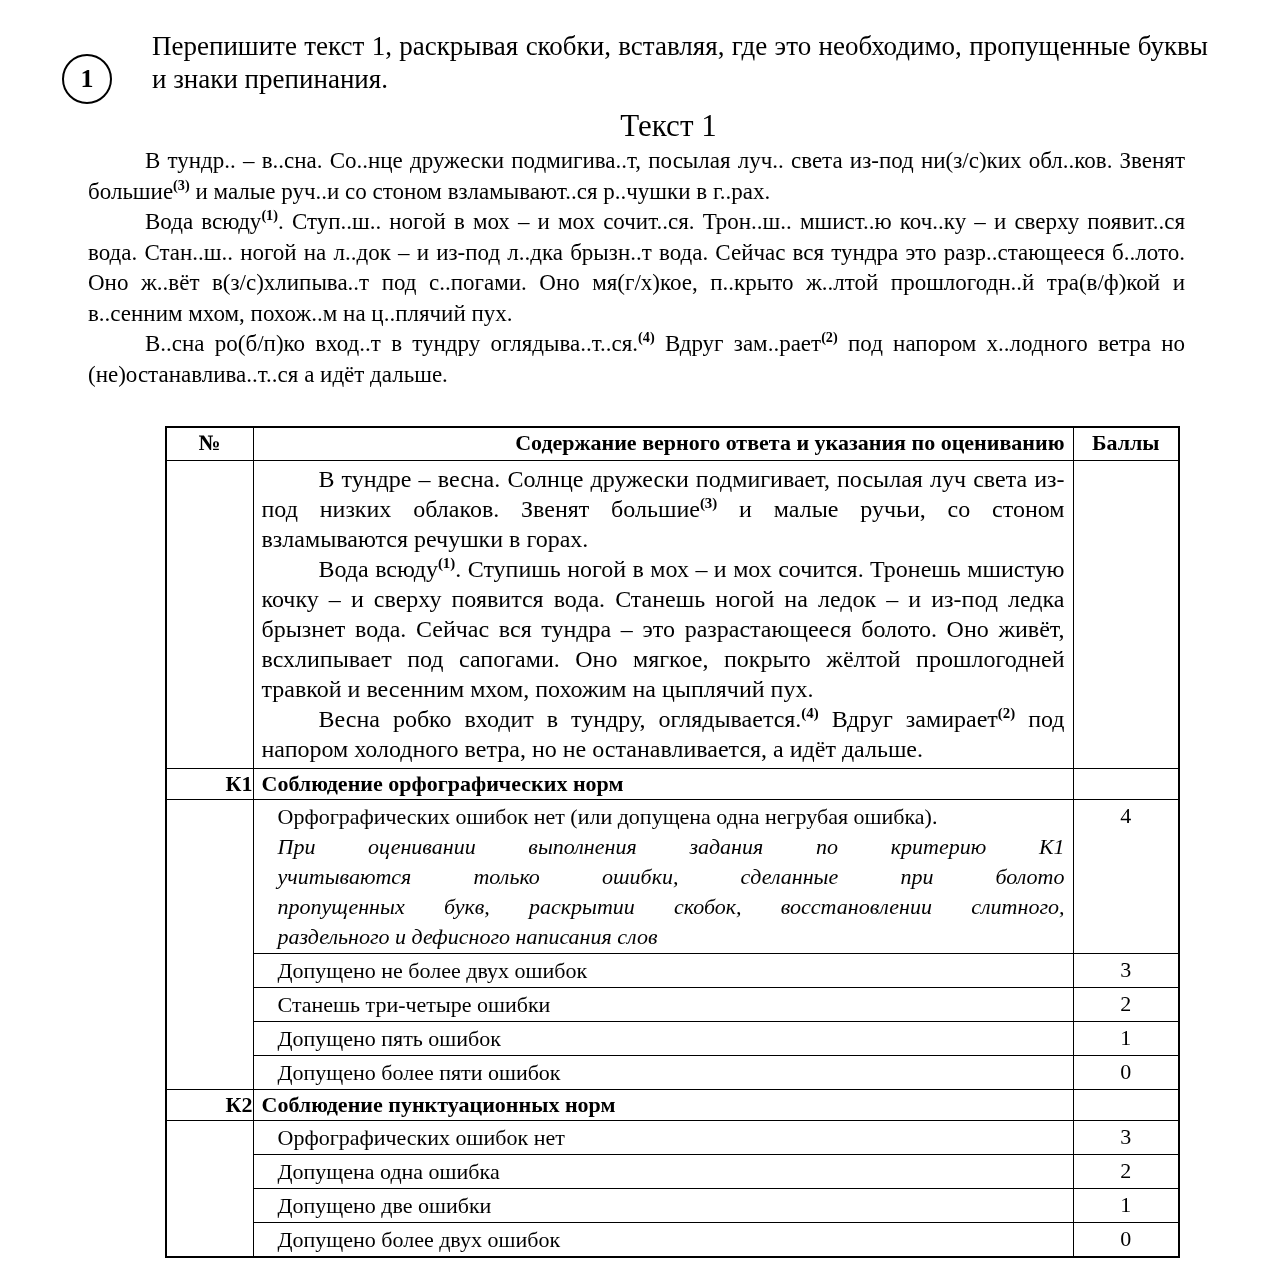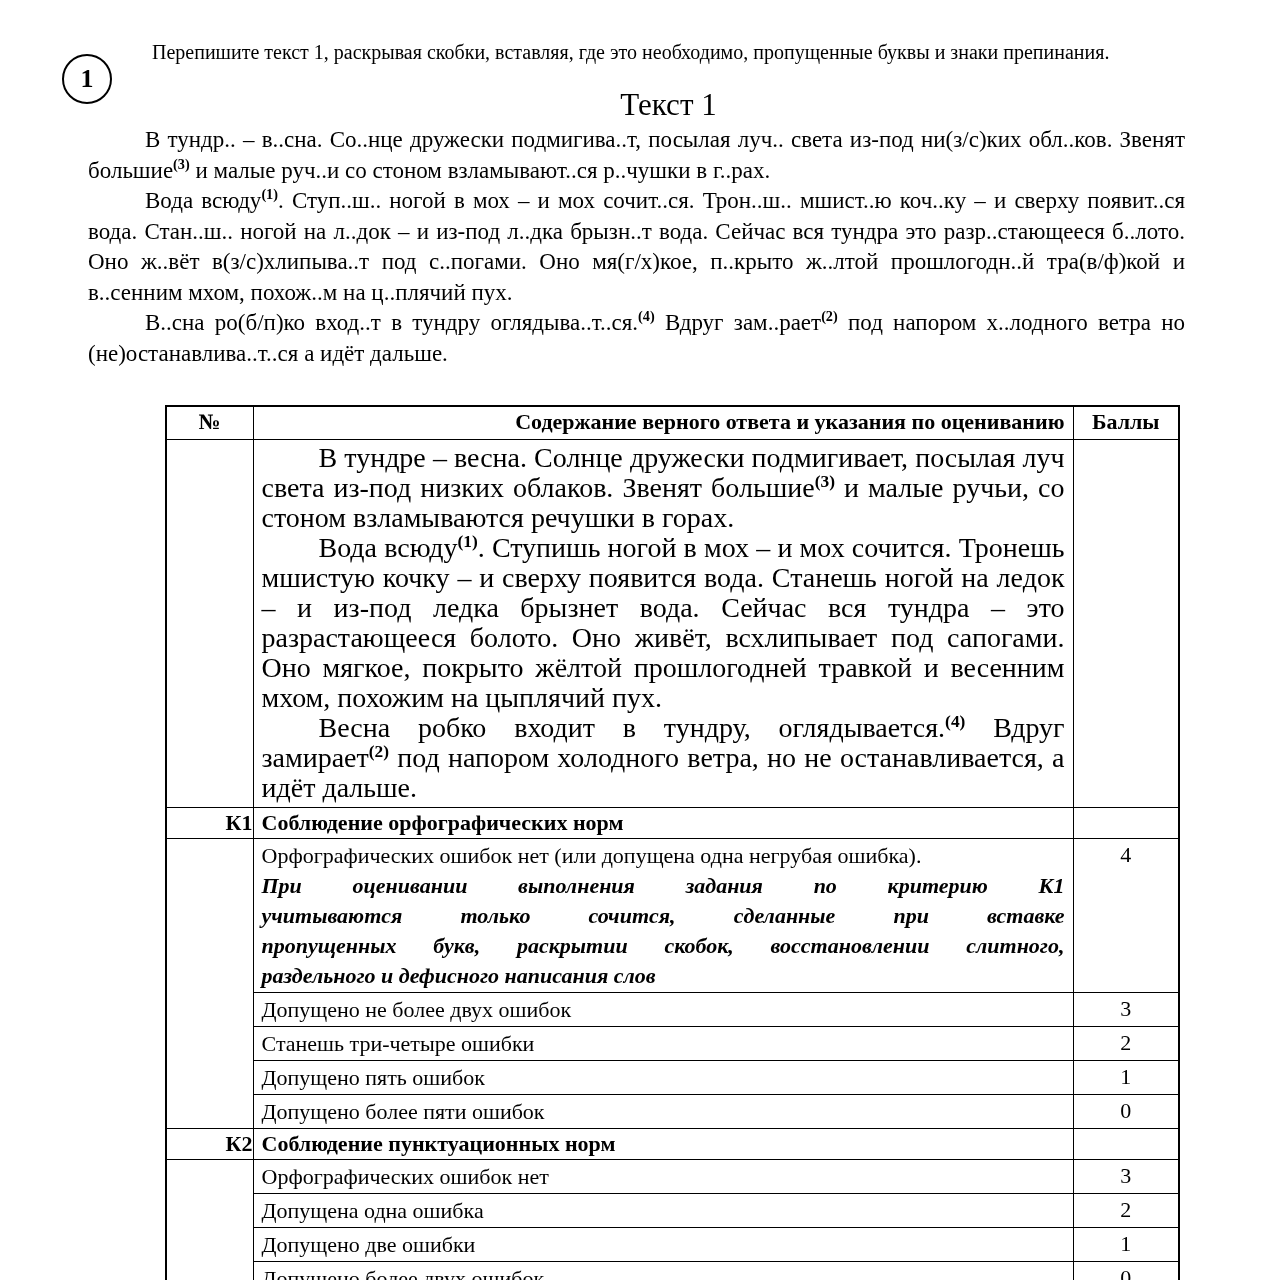--- a/index.html
+++ b/index.html
@@ -16,21 +16,21 @@
   .task-number-circle {
     position: absolute; left: 62px; top: 24px;
     width: 50px; height: 50px;
     border: 2px solid #000; border-radius: 50%;
     display: flex; align-items: center; justify-content: center;
     font-size: 26px; font-weight: bold;
   }
 
   .instruction {
     margin: 30px 72px 0 152px;
-    font-size: 20px; line-height: 45px;
+    font-size: 27px; line-height: 33px;
     text-align: justify;
   }
 
   .text-title {
     margin: 15px 95px 0 152px;
     font-size: 31px; line-height: 30px;
     text-align: center;
   }
 
   .text-body {
@@ -61,35 +61,35 @@
   }
   tr.h-header { height: 33px; }
   tr.h-crit   { height: 31px; }
   tr.h-rule   { height: 30px; margin-left: 44px; }
 
   th.col-num, th.col-points { text-align: center; font-weight: bold; padding-top: 2px; }
   th.col-content { text-align: right; font-weight: bold; padding: 2px 8px 0 8px; }
 
   td.answer-cell {
     padding: 3px 8px 4px 8px;
-    font-size: 28px; line-height: 30px;
+    font-size: 24px; line-height: 30px;
     text-align: justify;
   }
   td.answer-cell .para { text-indent: 57px; }
 
   td.code-cell { text-align: right; font-weight: bold; padding-top: 2px; }
   td.title-cell { font-weight: bold; padding: 2px 8px 0 8px; }
 
   td.rule-cell {
-    padding: 2px 8px 1px 8px;
+    padding: 2px 8px 1px 24px;
     line-height: 30px;
   }
   td.score-cell { text-align: center; padding-top: 2px; line-height: 28px; }
 
-  .k1-note { font-weight: bold; font-style: italic; }
+  .k1-note { font-weight: normal; font-style: italic; }
   .k1-note .note-line { text-align: justify; text-align-last: justify; }
   .k1-note .note-line.last { text-align: left; text-align-last: left; }
 </style>
 </head>
 <body>
 
 <div class="page">
 
   <div class="task-number-circle">
     <span>1</span>
@@ -134,21 +134,21 @@
       <td class="title-cell">Соблюдение орфографических норм</td>
       <td></td>
     </tr>
 
     <tr>
       <td rowspan="5"></td>
       <td class="rule-cell">
         <div>Орфографических ошибок нет (или допущена одна негрубая ошибка).</div>
         <div class="k1-note">
           <div class="note-line">При оценивании выполнения задания по критерию К1</div>
-          <div class="note-line">учитываются только сочится, сделанные при вставке</div>
+          <div class="note-line">учитываются только ошибки, сделанные при болото</div>
           <div class="note-line">пропущенных букв, раскрытии скобок, восстановлении слитного,</div>
           <div class="note-line last">раздельного и дефисного написания слов</div>
         </div>
       </td>
       <td class="score-cell">4</td>
     </tr>
 
     <tr class="h-rule">
       <td class="rule-cell">Допущено не более двух ошибок</td>
       <td class="score-cell">3</td>

